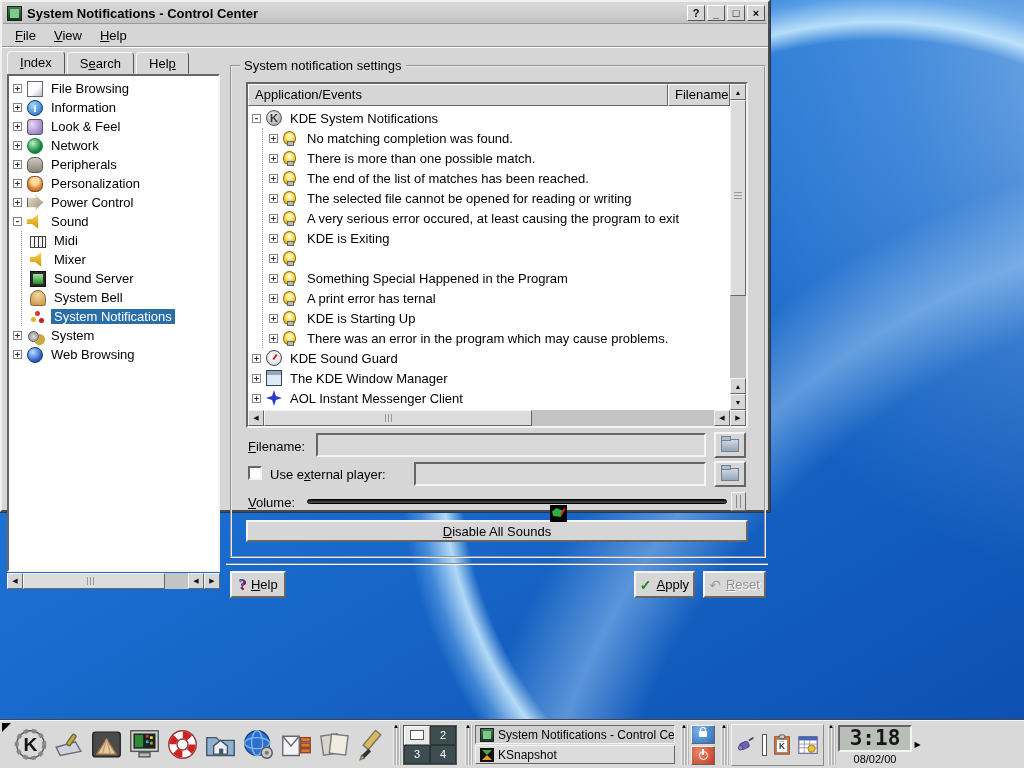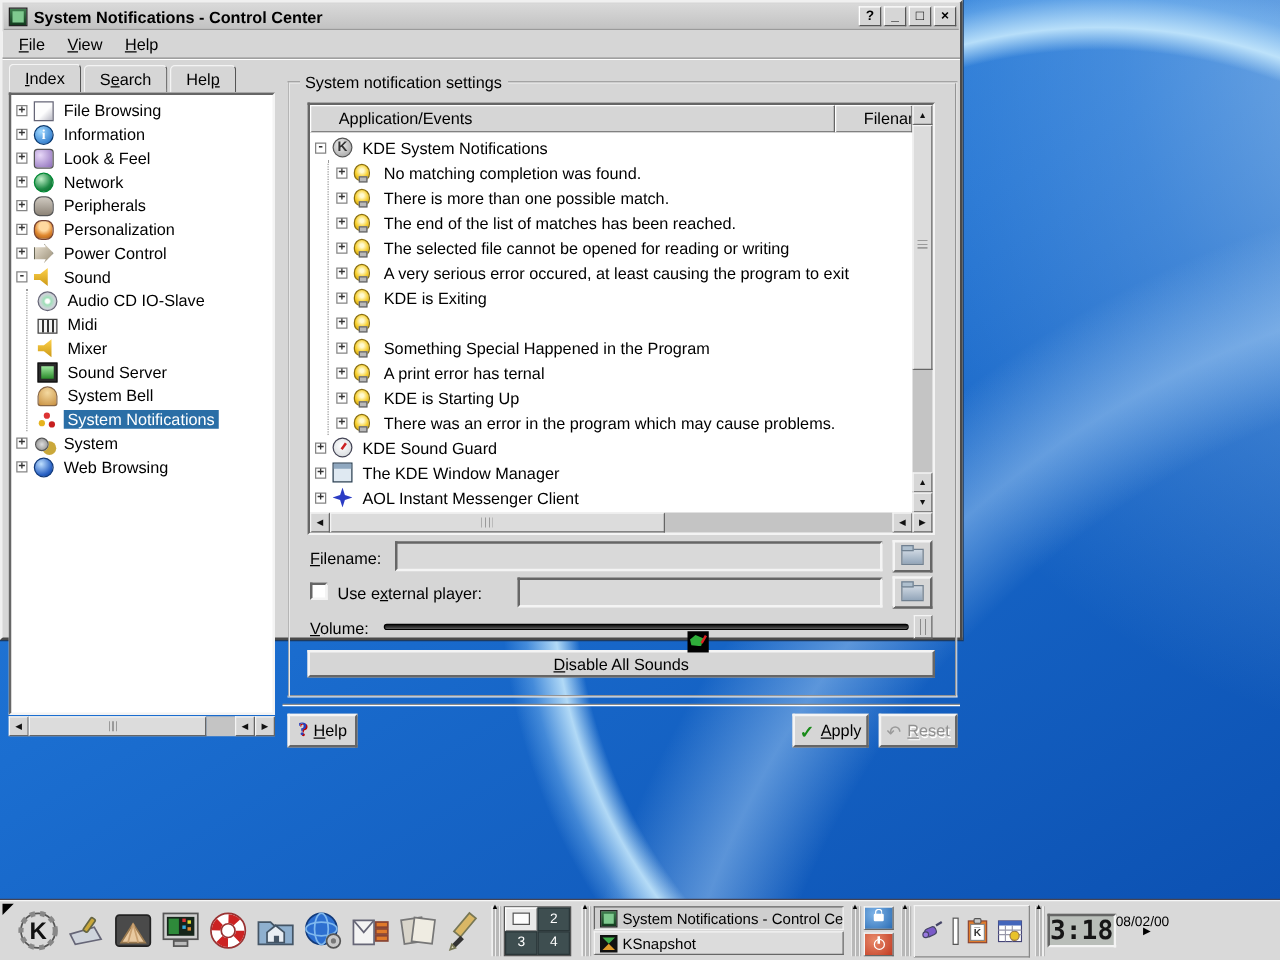--- a/index.html
+++ b/index.html
@@ -87,21 +87,21 @@
   .vsb .sb-thumb::after{top:46%;left:3px;right:3px;height:9px;
      background:repeating-linear-gradient(0deg,#9a9a9a 0 1px,transparent 1px 3px)}
   
   .group{position:absolute;left:228px;top:56px;width:536px;height:500px;border:2px groove #e8e8e8;padding:0}
   .group legend{font-size:13px;margin-left:8px;padding:0 4px;color:#000}
   .listview{position:absolute;left:244px;top:80px;width:502px;height:346px;background:#fff;
      border:2px solid;border-color:#666 #f4f4f4 #f4f4f4 #666;display:grid;
      grid-template-columns:1fr 16px;grid-template-rows:1fr 16px}
   .lv-main{display:flex;flex-direction:column;overflow:hidden}
   .lv-head{display:flex;height:22px;flex:none}
-  .hcell{background:#d6d6d6;border:1px solid;border-color:#fff #666 #666 #fff;font-size:13px;padding:2px 22px;white-space:nowrap;overflow:hidden}
+  .hcell{background:#d6d6d6;border:1px solid;border-color:#fff #666 #666 #fff;font-size:13px;padding:2px 6px;white-space:nowrap;overflow:hidden}
   .hcell.c1{flex:1}
   .hcell.c2{width:62px}
   .lv-body{flex:1;overflow:hidden;background:#fff;padding-top:2px}
   .lv-body .trow{height:20px}
   .lv-body .kids{margin-left:14px}
   .lv-body .kids .trow{padding-left:6px}
   
   .flabel{position:absolute;font-size:13px}
   .tinput{position:absolute;height:24px;background:#d9d9d9;border:2px solid;border-color:#666 #f4f4f4 #f4f4f4 #666}
   .folderbtn{position:absolute;width:32px;height:26px}
@@ -146,21 +146,21 @@
   .sq-btn{width:24px;height:19px;border:1px solid;border-color:#f4f4f4 #666 #666 #f4f4f4;display:flex;align-items:center;justify-content:center}
   .sq-lock{background:radial-gradient(circle at 35% 30%,#7fb4e8,#2a6cb4)}
   .sq-lock i{display:block;width:8px;height:6px;background:#fff;border-radius:1px;position:relative}
   .sq-lock i::before{content:"";position:absolute;left:1px;top:-4px;width:4px;height:4px;border:1.5px solid #fff;border-bottom:none;border-radius:3px 3px 0 0}
   .sq-power{background:radial-gradient(circle at 35% 30%,#e88a6a,#c23a22)}
   .sq-power i{display:block;width:9px;height:9px;border:1.5px solid #fff;border-radius:50%;position:relative}
   .sq-power i::before{content:"";position:absolute;left:2.5px;top:-3px;width:1.5px;height:6px;background:#fff}
   .tray{display:flex;align-items:center;gap:4px;height:42px;padding:0 4px;border:1px solid;border-color:#f4f4f4 #888 #888 #f4f4f4}
   .tray svg{width:22px;height:22px}
   .tcursorbar{width:5px;height:22px;background:#fff;border:1px solid #555}
-  .clock{width:74px;display:flex;flex-direction:row;align-items:stretch}
+  .clock{width:74px;display:flex;flex-direction:column;align-items:stretch}
   .lcd{height:27px;background:#b9beb9;border:2px solid;border-color:#666 #f4f4f4 #f4f4f4 #666;
      font-family:"DejaVu Sans Mono",monospace;font-weight:bold;font-size:21px;line-height:23px;text-align:center;color:#161616;letter-spacing:0;transform-origin:center}
   .ldate{font-size:11px;text-align:center;padding-top:1px}
   .hidearrow-r{width:11px;height:42px;display:flex;align-items:center;justify-content:center;font-size:8px}
 </style>
 </head>
 <body>
 
 <div class="desktop">
 
@@ -223,24 +223,20 @@
           <span class="exp">+</span>
           <span class="ic ic-pwr"></span>
           <span class="lbl">Power Control</span>
           </div>
         <div class="trow">
           <span class="exp">-</span>
           <span class="ic ic-snd"></span>
           <span class="lbl">Sound</span>
           </div>
         <div class="kids">
-          <div class="trow">
-            <span class="ic ic-cd"></span>
-            <span class="lbl">Audio CD IO-Slave</span>
-            </div>
           <div class="trow">
             <span class="ic ic-midi"></span>
             <span class="lbl">Midi</span>
             </div>
           <div class="trow">
             <span class="ic ic-snd"></span>
             <span class="lbl">Mixer</span>
             </div>
           <div class="trow">
             <span class="ic ic-ss"></span>

